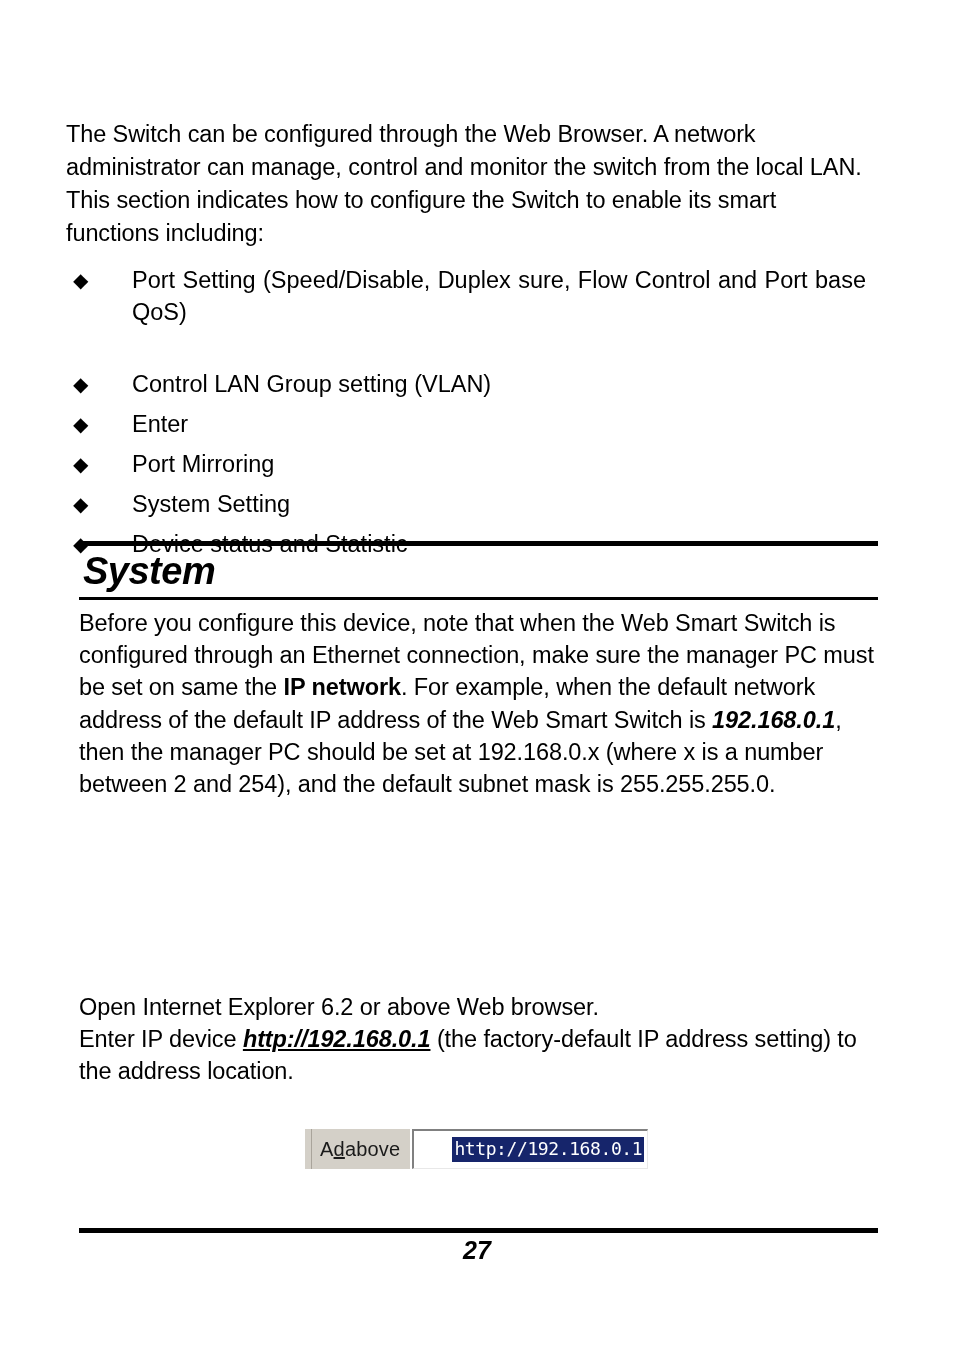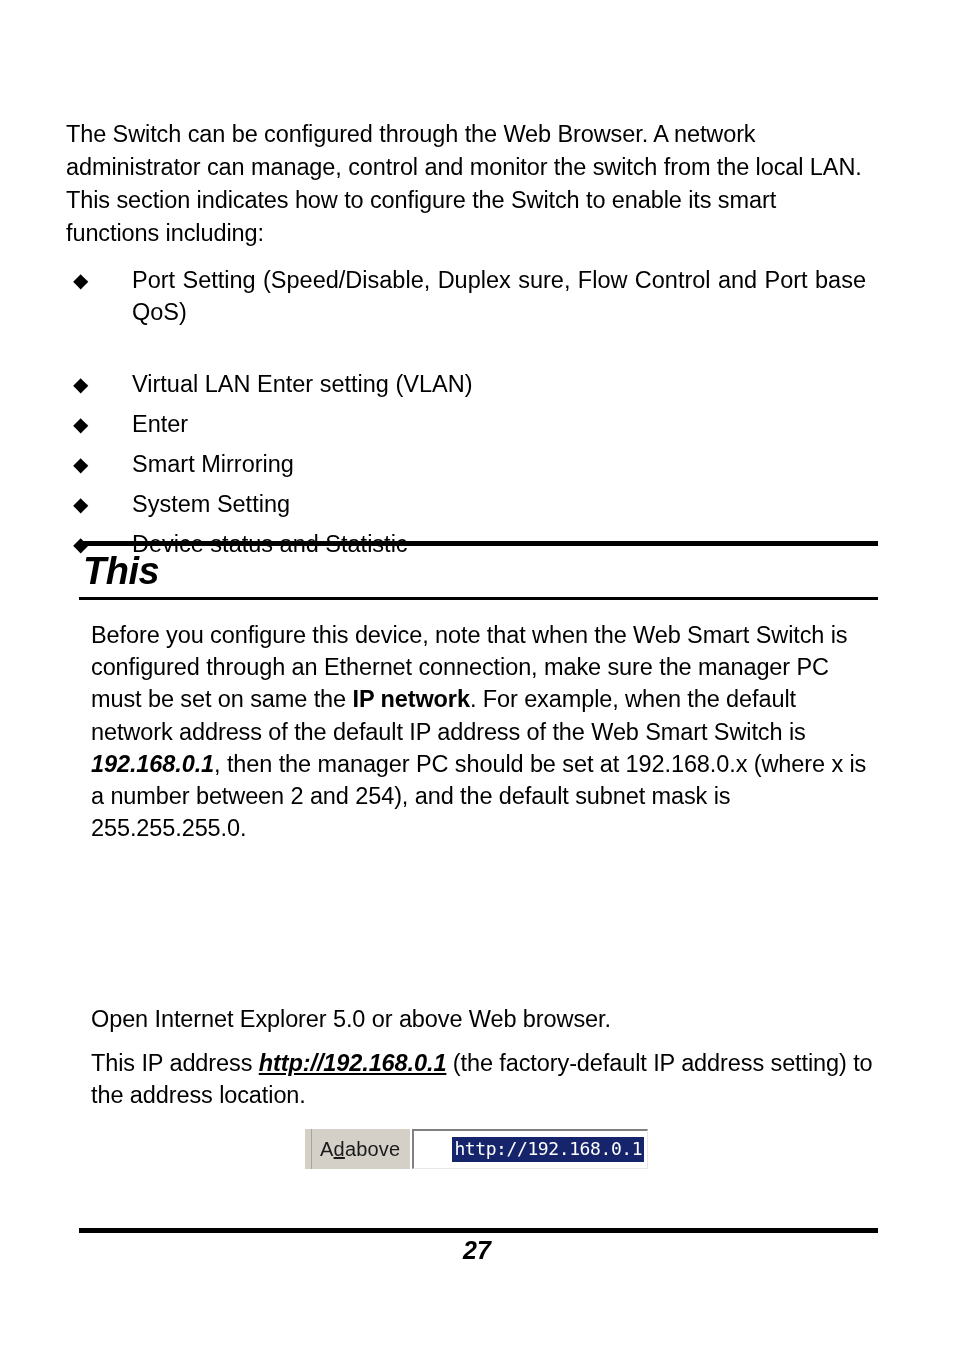--- a/index.html
+++ b/index.html
@@ -95,21 +95,21 @@
   }
 
   .para-block {
     position: absolute;
     left: 79px;
     width: 810px;
     font-size: 23.5px;
     line-height: 32.2px;
     letter-spacing: -0.1px;
   }
-  .para-block p { margin: 12px; }
+  .para-block p { margin: 0; }
 
   b.bold { font-weight: bold; }
   .bolditalic {
     font-weight: bold;
     font-style: italic;
   }
   .bolditalic-underline {
     font-weight: bold;
     font-style: italic;
     text-decoration: underline;
@@ -196,52 +196,52 @@
   <div class="content">
     <p class="body-text">The Switch can be configured through the Web Browser. A network administrator can manage, control and monitor the switch from the local LAN. This section indicates how to configure the Switch to enable its smart functions including:</p>
 
     <ul class="bullet-list">
       <li class="bullet-item justify">
         <span class="diamond">◆</span>
         <span class="bullet-text">Port Setting (Speed/Disable, Duplex sure, Flow Control and Port base QoS)</span>
       </li>
       <li class="bullet-item">
         <span class="diamond">◆</span>
-        <span class="bullet-text">Virtual LAN Enter setting (VLAN)</span>
+        <span class="bullet-text">Control LAN Group setting (VLAN)</span>
       </li>
       <li class="bullet-item">
         <span class="diamond">◆</span>
         <span class="bullet-text">Enter</span>
       </li>
       <li class="bullet-item">
         <span class="diamond">◆</span>
-        <span class="bullet-text">Smart Mirroring</span>
+        <span class="bullet-text">Port Mirroring</span>
       </li>
       <li class="bullet-item">
         <span class="diamond">◆</span>
         <span class="bullet-text">System Setting</span>
       </li>
       <li class="bullet-item">
         <span class="diamond">◆</span>
         <span class="bullet-text">Device status and Statistic</span>
       </li>
     </ul>
   </div>
 
   <div class="rule-thick" style="top:541px;"></div>
-  <div class="section-heading">This</div>
+  <div class="section-heading">System</div>
   <div class="rule-thin" style="top:597px;"></div>
 
   <div class="para-block" style="top:607px;">
     <p><span>Before you configure this device, note that when the Web Smart Switch is configured through an Ethernet connection, make sure the manager PC must be set on same the </span><b class="bold">IP network</b><span>. For example, when the default network address of the default IP address of the Web Smart Switch is </span><span class="bolditalic">192.168.0.1</span><span>, then the manager PC should be set at 192.168.0.x (where x is a number between 2 and 254), and the default subnet mask is 255.255.255.0.</span></p>
   </div>
 
   <div class="para-block" style="top:991px;">
-    <p>Open Internet Explorer 5.0 or above Web browser.</p>
-    <p><span>This IP address </span><span class="bolditalic-underline">http://192.168.0.1</span><span> (the factory-default IP address setting) to the address location.</span></p>
+    <p>Open Internet Explorer 6.2 or above Web browser.</p>
+    <p><span>Enter IP device </span><span class="bolditalic-underline">http://192.168.0.1</span><span> (the factory-default IP address setting) to the address location.</span></p>
   </div>
 
   <div class="addressbar">
     <div class="ab-grip"></div>
     <div class="ab-label">
         <span>A</span>
         <u>d</u>
         <span>above</span>
       </div>
     <div class="ab-field">

